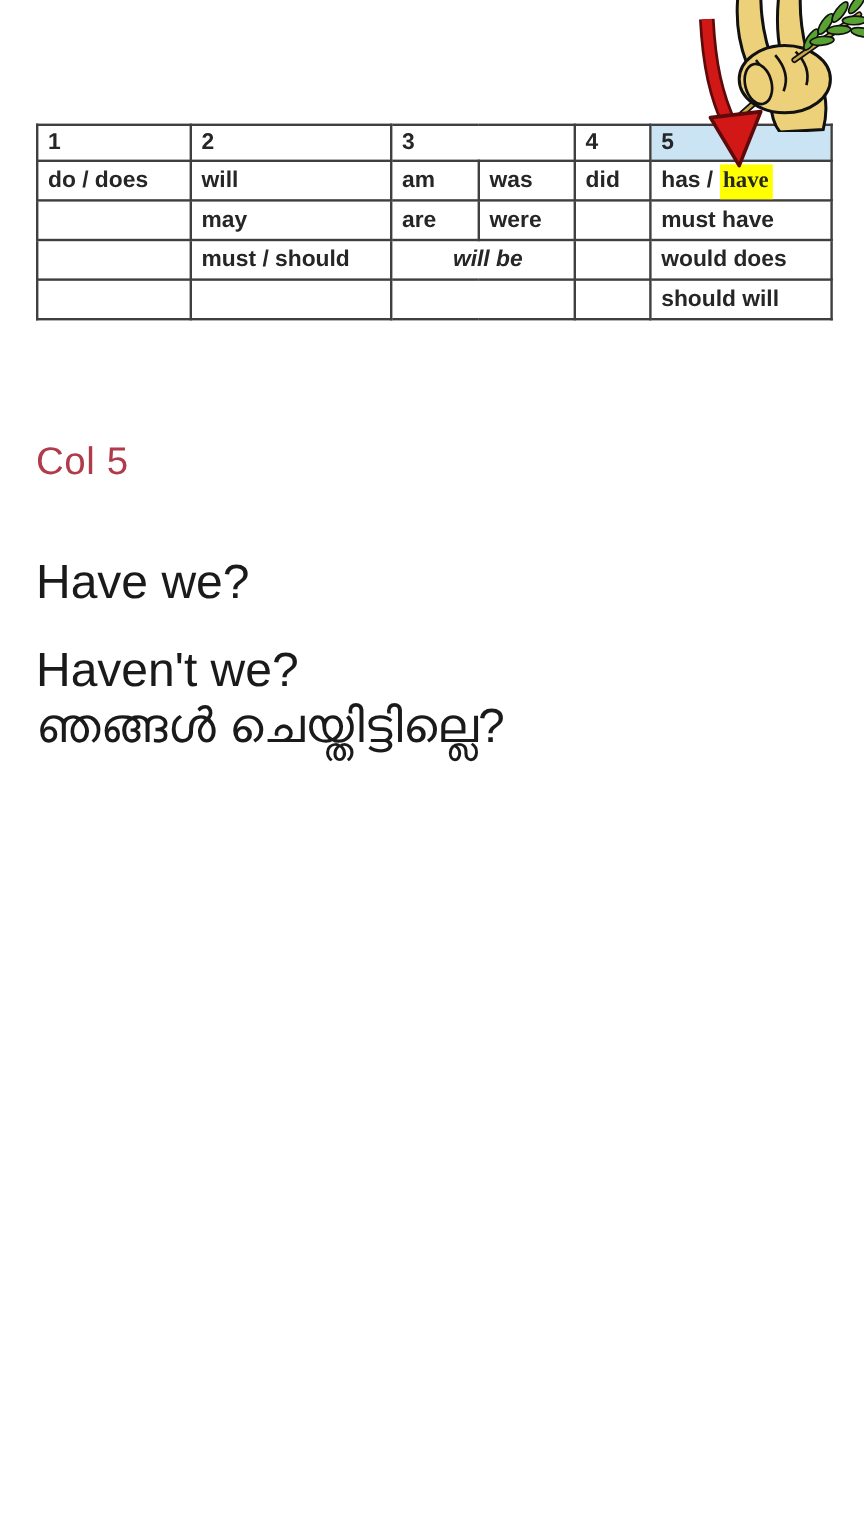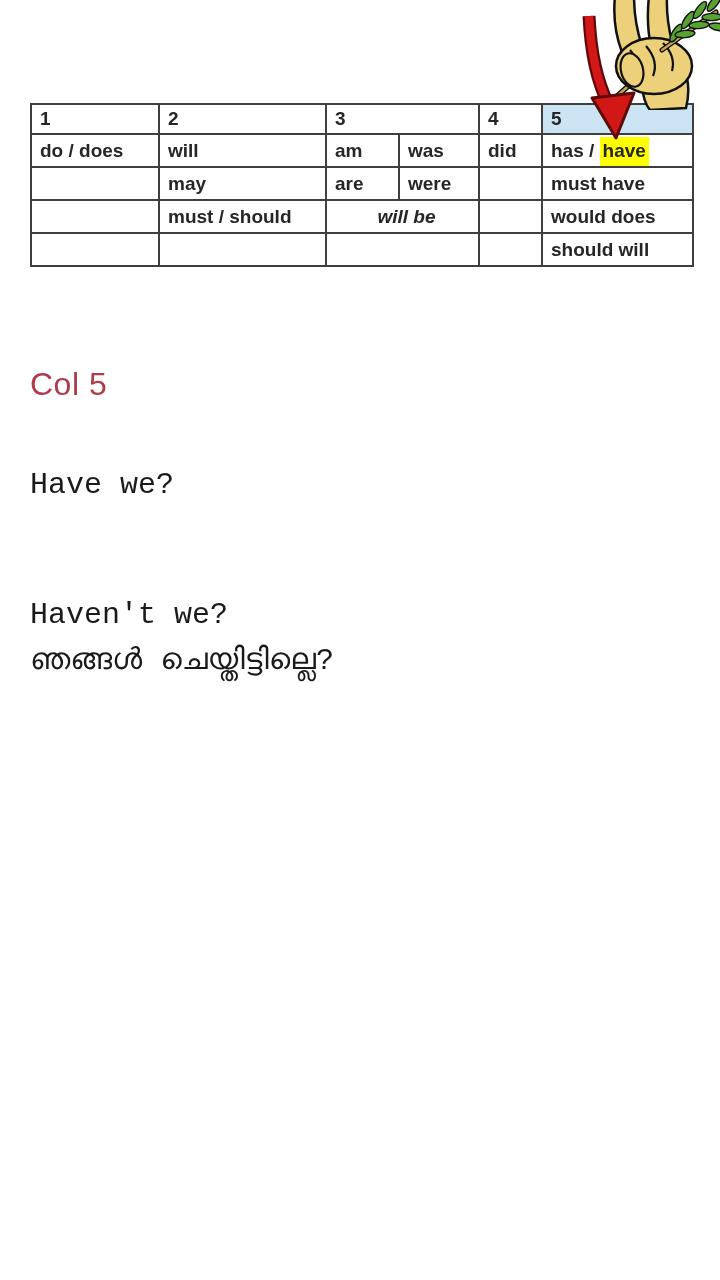--- a/index.html
+++ b/index.html
@@ -30,34 +30,34 @@
     font-size:19px;font-weight:600;color:var(--table-text);
   }
   table.verbs td{
     border:2px solid var(--border-color);
     height:31px;padding:0 0 0 8px;vertical-align:middle;
     white-space:nowrap;overflow:hidden;
   }
   table.verbs tr.hdr td{height:28px;}
   td.col5-hdr{background:var(--col5-bg);}
   td.center{text-align:center;padding-left:0;font-style:italic;}
-  .hl{background:var(--highlight);padding:3px 3px 8px 3px;}
+  .hl{background:var(--highlight);padding:3px 3px 8px 3px;font-family:Liberation Serif, serif;}
 
   
   .heading{
     position:absolute;left:30px;top:366px;z-index:2;
     font-size:32px;font-weight:500;color:var(--heading-color);
     letter-spacing:0.5px;
   }
   .qa-block{
     position:absolute;left:30px;top:462px;width:660px;z-index:2;
-    font-size:30px;color:var(--text-color);line-height:46px;font-family:Liberation Mono, monospace;
+    font-size:40px;color:var(--text-color);line-height:46px;
   }
   .qa-block p{margin:0;}
-  .qa-block .gap{margin-top:84px;}
+  .qa-block .gap{margin-top:28px;}
 </style>
 </head>
 <body>
 
 <div class="page">
 
   <div class="hand-wrap">
     <svg width="132" height="110" viewBox="0 0 132 110">
 
       <path d="M54,84 Q55,102 62,110 L98,108 Q102,92 99,78 Z" fill="#ecd07a" stroke="#111" stroke-width="2.5"></path>

